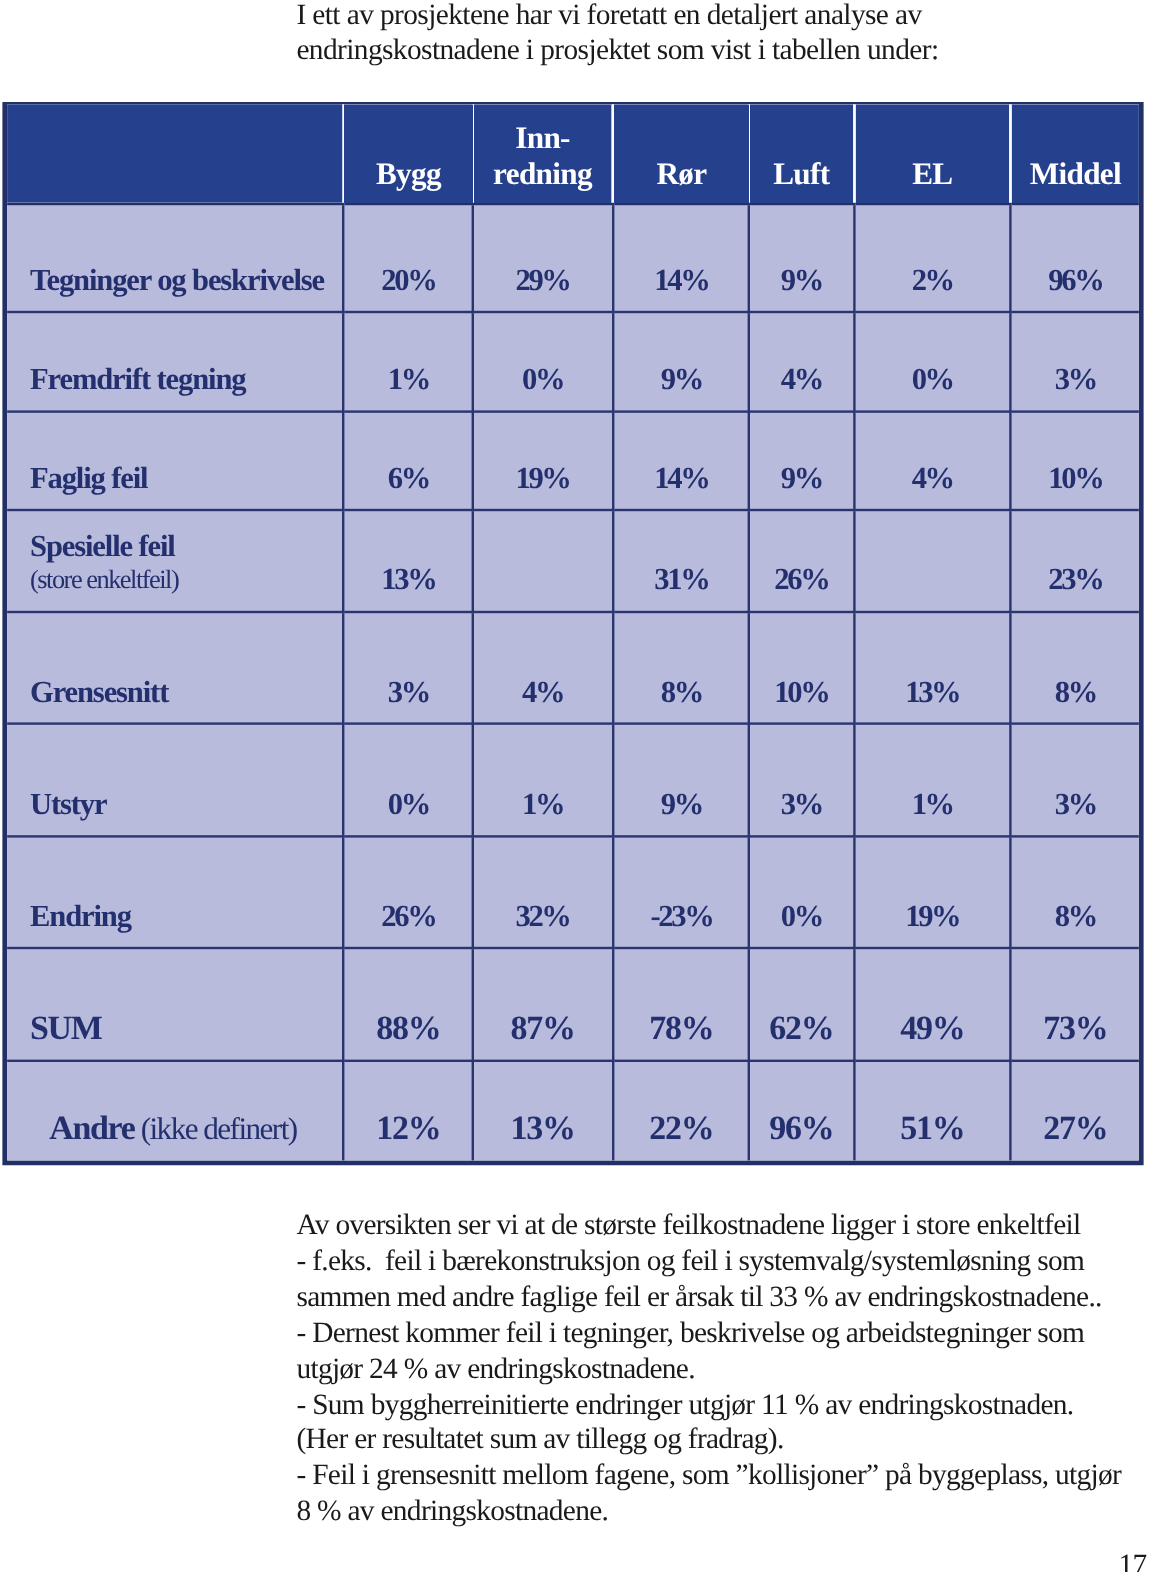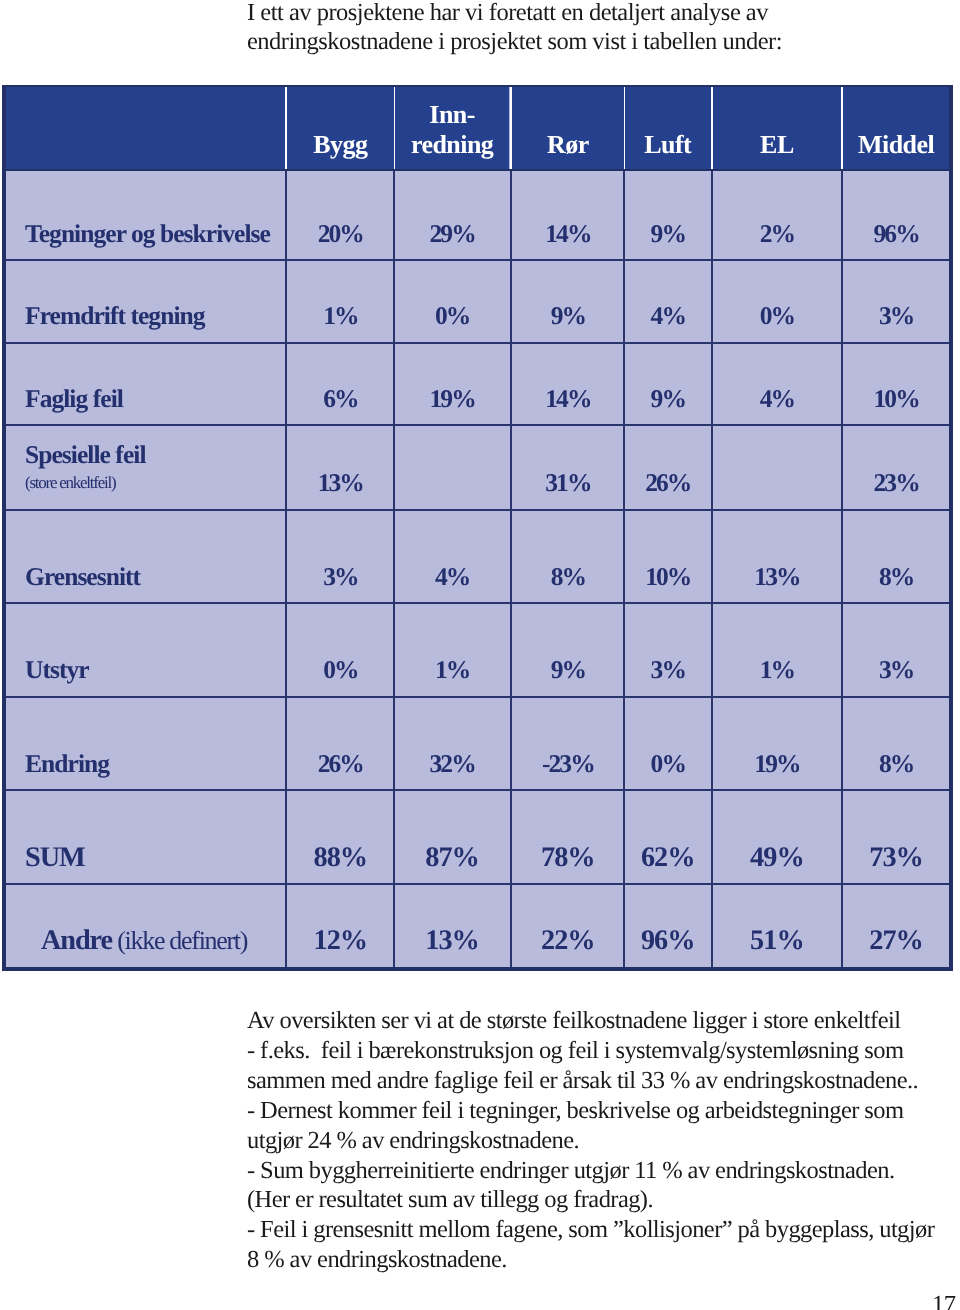--- a/index.html
+++ b/index.html
@@ -92,21 +92,21 @@
   table.t tbody tr:last-child td{border-bottom:none;}
   table.t tbody td.lbl{
     text-align:left;
     padding:0 0 11.5px 19px;
     font-size:25.5px;
     letter-spacing:-0.95px;
   }
   
   table.t tbody tr.big td{font-size:28.3px;letter-spacing:-1.0px;}
   table.t tbody tr.big td.lbl{font-size:28.3px;letter-spacing:-1.1px;}
-  .sub{font-weight:normal;font-size:17px;letter-spacing:-1.25px;display:block;line-height:28px;}
+  .sub{font-weight:normal;font-size:22px;letter-spacing:-1.25px;display:block;line-height:28px;}
   .b{display:block;line-height:28px;}
   table.t tbody tr.big .sub{font-size:26px;letter-spacing:-1.3px;display:inline;}
   table.t tbody tr.big .b{display:inline;margin-left:16px;}
   table.t tbody td.lbl.two{line-height:28px;}
 
   
   .body-text{
     position:absolute;
     left:247px;top:1006px;width:720px;
     font-size:24.5px;

